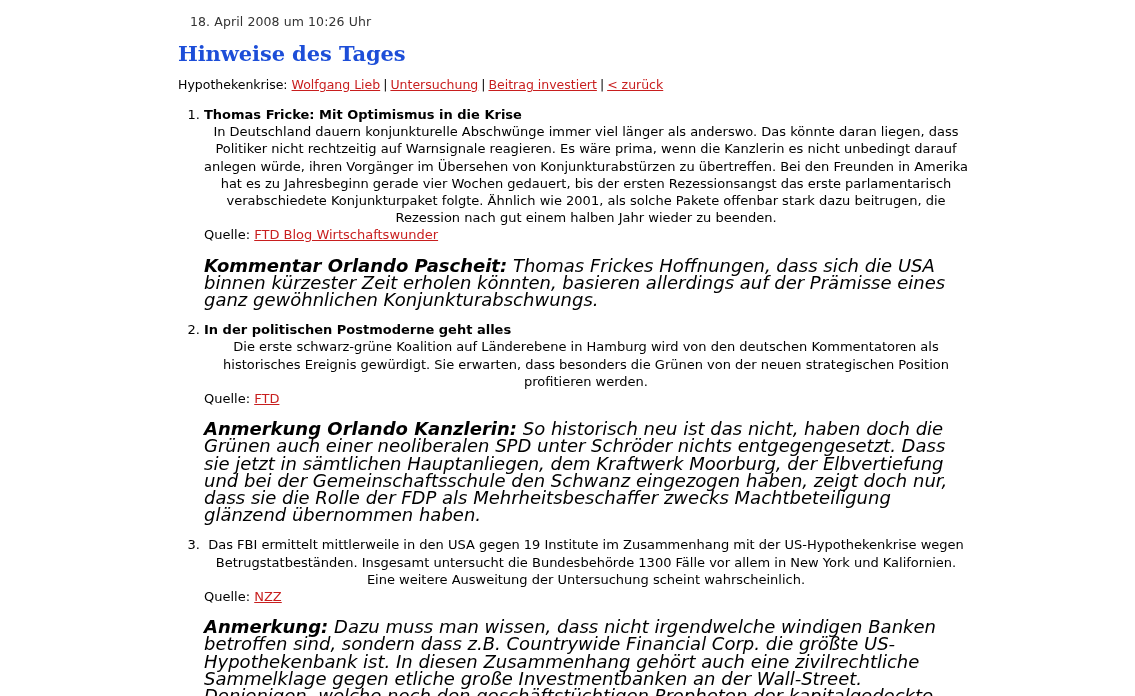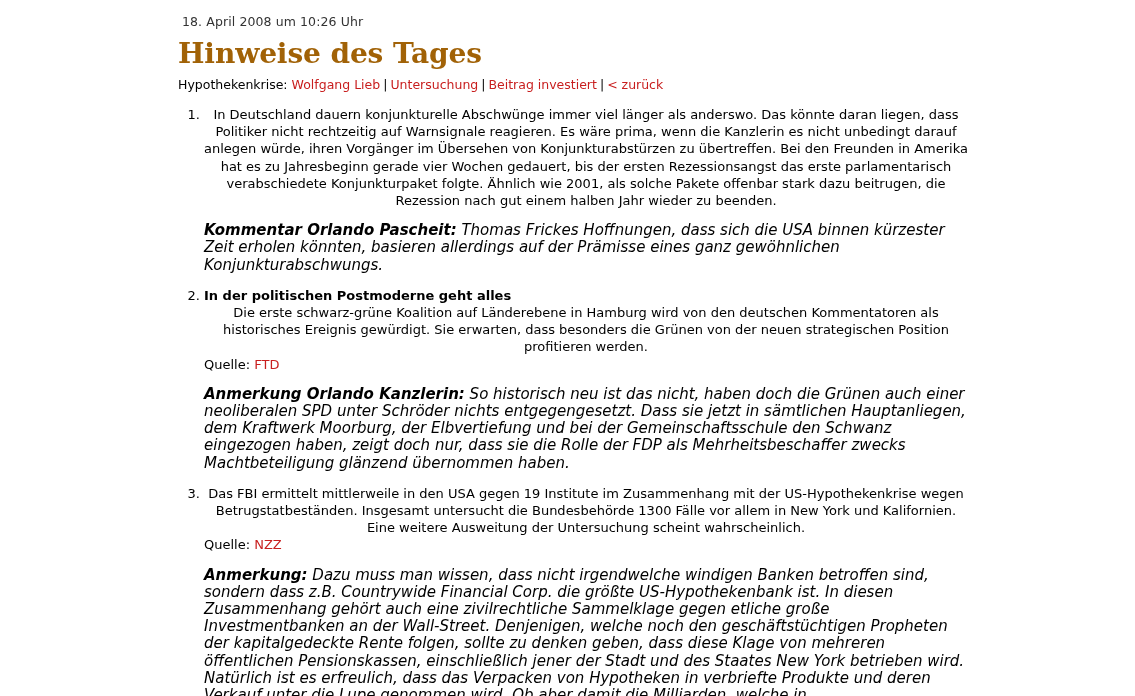--- a/index.html
+++ b/index.html
@@ -21,44 +21,45 @@
     box-sizing: border-box;
     width: 1135px;
   }
   .content {
     width: 790px;
   }
   .date-line {
     font-size: 12.5px;
     line-height: 16px;
     color: #333333;
-    margin: 0 0 12px 4px;
+    margin: 0 0 12px 12px;
     letter-spacing: 0.1px;
   }
   .page-title {
     font-family: "DejaVu Serif", "Liberation Serif", serif;
-    font-size: 28px;
+    font-size: 21px;
     line-height: 24px;
     font-weight: bold;
-    color: #a16207;
+    color: #1d4ed8;
     margin: 0 0 11px 0;
     letter-spacing: -0.1px;
   }
   .byline {
     font-size: 12.5px;
     line-height: 16px;
     color: #000000;
     margin: 0 0 13px 0;
   }
   .byline .sep {
     color: #000000;
     padding: 0 3px;
   }
   a.link, .link {
     color: #c81e1e;
+    text-decoration: underline;
     cursor: pointer;
   }
   ol.items {
     margin: 0;
     padding: 0 0 0 26px;
     list-style: decimal;
   }
   ol.items > li {
     margin: 0 0 9px 0;
     padding: 0;
@@ -80,21 +81,21 @@
     margin: 0;
     text-align: center;
   }
   .quelle {
     font-size: 13px;
     line-height: 17.2px;
     margin: 0;
   }
   .note {
     font-style: italic;
-    font-size: 15px;
+    font-size: 18px;
     line-height: 17.2px;
     margin: 13px 0 0 0;
   }
   .note .lead {
     font-weight: bold;
     font-style: italic;
   }
   .spacer-after-note {
     height: 4px;
   }
@@ -110,21 +111,26 @@
     <h1 class="page-title">Hinweise des Tages</h1>
 
     <div class="byline">
       <span>Hypothekenkrise:</span>
       <span class="link">Wolfgang Lieb</span><span class="sep">|</span><span class="link">Untersuchung</span><span class="sep">|</span><span class="link">Beitrag investiert</span><span class="sep">|</span><span class="link">&lt; zurück</span>
     </div>
 
     <ol class="items">
 
       <li>
+        <div class="item-title">Thomas Fricke: Mit Optimismus in die Krise</div>
         <div class="item-body">In Deutschland dauern konjunkturelle Abschwünge immer viel länger als anderswo. Das könnte daran liegen, dass Politiker nicht rechtzeitig auf Warnsignale reagieren. Es wäre prima, wenn die Kanzlerin es nicht unbedingt darauf anlegen würde, ihren Vorgänger im Übersehen von Konjunkturabstürzen zu übertreffen. Bei den Freunden in Amerika hat es zu Jahresbeginn gerade vier Wochen gedauert, bis der ersten Rezessionsangst das erste parlamentarisch verabschiedete Konjunkturpaket folgte. Ähnlich wie 2001, als solche Pakete offenbar stark dazu beitrugen, die Rezession nach gut einem halben Jahr wieder zu beenden.</div>
+        <div class="quelle">
+          <span>Quelle:</span>
+          <span class="link">FTD Blog Wirtschaftswunder</span>
+        </div>
         <div class="note">
           <span class="lead">Kommentar Orlando Pascheit:</span>
           <span>Thomas Frickes Hoffnungen, dass sich die USA binnen kürzester Zeit erholen könnten, basieren allerdings auf der Prämisse eines ganz gewöhnlichen Konjunkturabschwungs.</span>
         </div>
         <div class="spacer-after-note"></div>
       </li>
 
       <li>
         <div class="item-title">In der politischen Postmoderne geht alles</div>
         <div class="item-body">Die erste schwarz-grüne Koalition auf Länderebene in Hamburg wird von den deutschen Kommentatoren als historisches Ereignis gewürdigt. Sie erwarten, dass besonders die Grünen von der neuen strategischen Position profitieren werden.</div>

